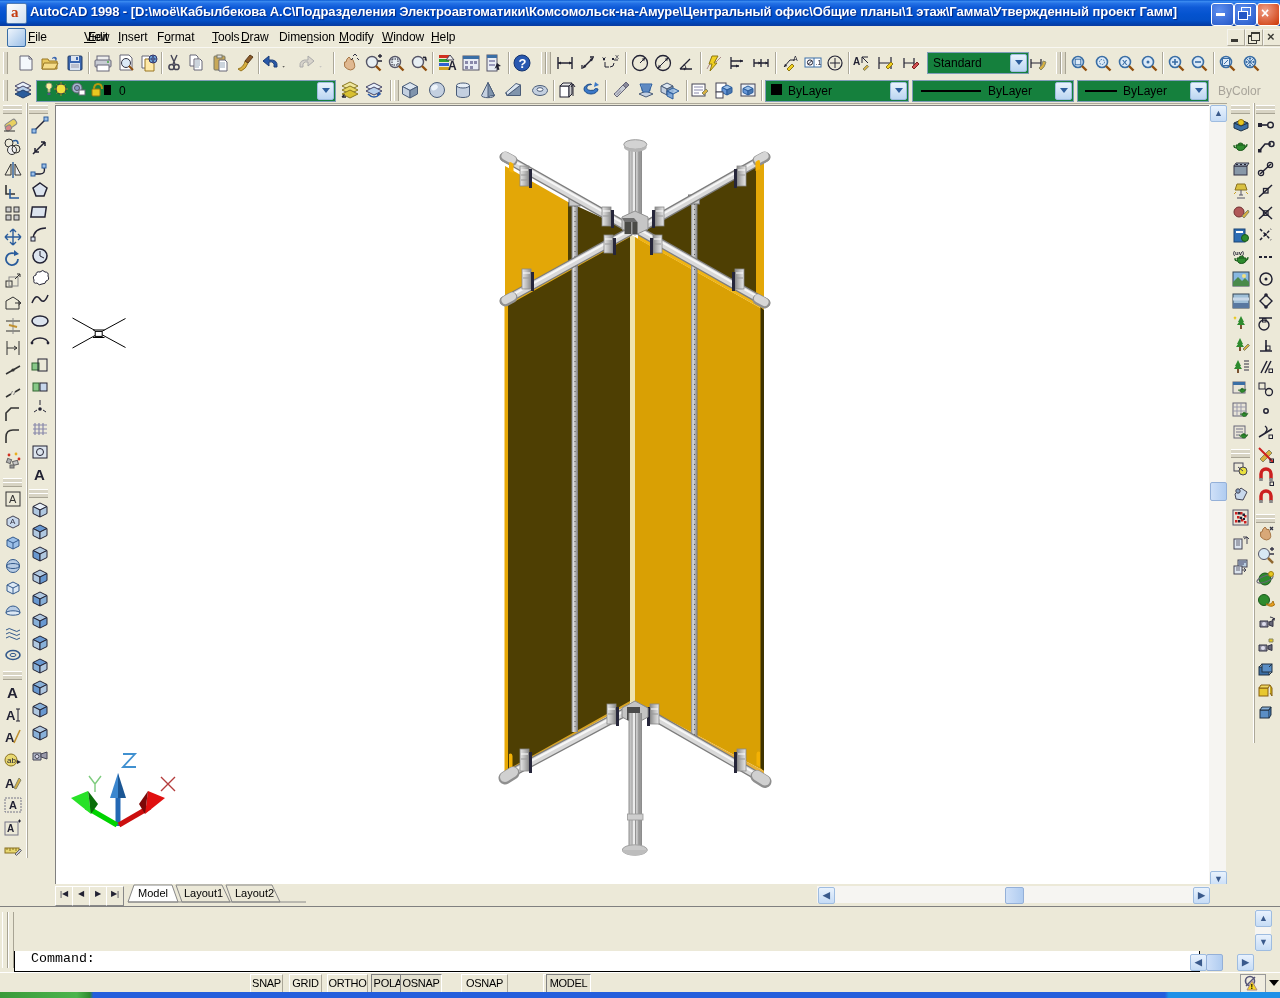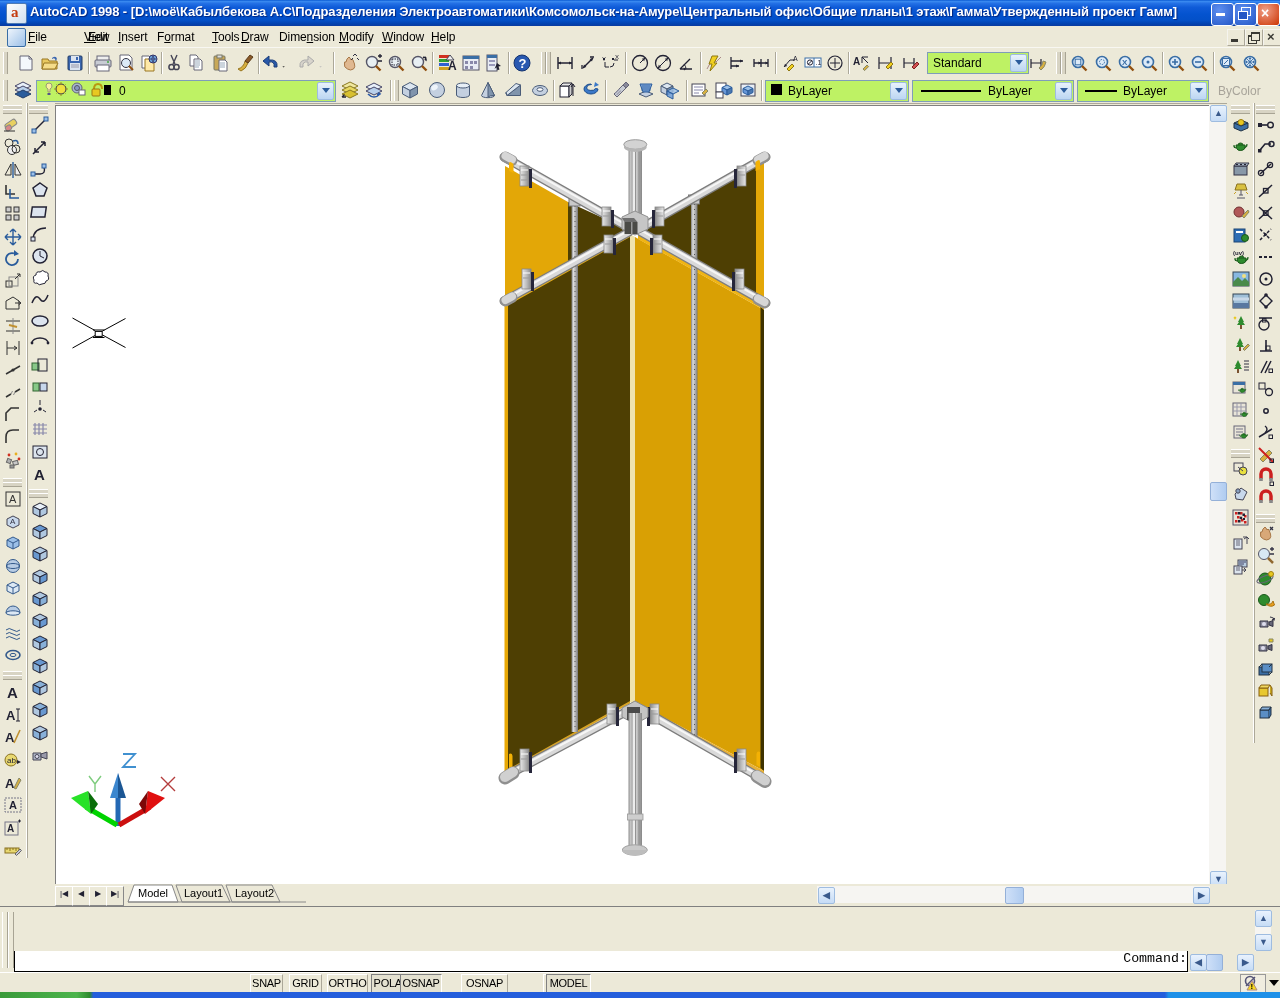--- a/index.html
+++ b/index.html
@@ -19,38 +19,38 @@
 #menu{left:0;top:26px;width:1280px;height:21px;background:#ece9d8;border-bottom:1px solid #d8d4c4;}
 #menu .mi{position:absolute;top:4px;font-size:12px;letter-spacing:-0.1px;color:#000;}
 #micon{position:absolute;left:7px;top:2px;width:17px;height:17px;background:linear-gradient(135deg,#eef5fc,#9cc0e8);border:1px solid #3a6ea5;border-radius:2px;}
 
 #tb1{left:0;top:47px;width:1280px;height:30px;background:#ece9d8;border-top:1px solid #f8f7f2;border-bottom:1px solid #aca899;}
 #tb2{left:0;top:78px;width:1280px;height:25px;background:#ece9d8;border-bottom:1px solid #aca899;}
 .grip{position:absolute;width:3px;border-left:1px solid #fff;border-right:1px solid #a8a494;background:#d8d4c4;}
 .hgrip{position:absolute;height:3px;border-top:1px solid #fff;border-bottom:1px solid #a8a494;background:#d8d4c4;}
 .tsep{position:absolute;width:1px;background:#aca899;border-right:1px solid #fff;}
 .ticon{position:absolute;width:20px;height:20px;}
-.combo{position:absolute;background:#bef264;border:1px solid #7f9db9;}
+.combo{position:absolute;background:#15803d;border:1px solid #7f9db9;}
 .dd{position:absolute;right:1px;top:1px;bottom:1px;width:15px;background:linear-gradient(180deg,#e8f2fc,#bcd6f2);border:1px solid #9ebce0;border-radius:2px;}
 .dd:after{content:"";position:absolute;left:3.5px;top:5px;border-left:4px solid transparent;border-right:4px solid transparent;border-top:5px solid #2c5c9c;}
 
 #lstrip{left:0;top:103px;width:55px;height:785px;background:#ece9d8;}
 #rstrip{left:1227px;top:103px;width:53px;height:785px;background:#ece9d8;}
 #canvas{left:55px;top:105px;width:1154px;height:779px;background:#fff;border-top:1px solid #808080;border-left:1px solid #808080;}
 
 #vscroll{left:1209px;top:105px;width:17px;height:783px;background:#f6f5f2;}
 .sbtn{position:absolute;width:15px;height:15px;background:linear-gradient(180deg,#e9f2fd,#c6dcf6);border:1px solid #9ebce0;border-radius:2px;}
 .sthumb{position:absolute;background:linear-gradient(90deg,#cfe0f8,#b0ccf0);border:1px solid #94b0d8;border-radius:2px;}
 .arr{position:absolute;font-size:9px;color:#3a5a8c;font-weight:bold;}
 
 #tabrow{left:0;top:884px;width:1280px;height:22px;background:#ece9d8;}
 
 #cmdwin{left:0;top:906px;width:1280px;height:66px;background:#ece9d8;border-top:1px solid #808080;}
 #cmdhist{position:absolute;left:14px;top:3px;width:1235px;height:39px;background:#fff;border:1px solid #000;font-family:"Liberation Mono",monospace;font-size:13.3px;color:#000;line-height:14px;padding-left:4px;letter-spacing:-0.05px;}
-#cmdline{position:absolute;left:14px;top:44px;width:1168px;height:20px;background:#fff;border:1px solid #000;border-top:none;font-family:"Liberation Mono",monospace;font-size:13.3px;color:#000;padding-left:4px;text-align:right;}
+#cmdline{position:absolute;left:14px;top:44px;width:1168px;height:20px;background:#fff;border:1px solid #000;border-top:none;font-family:"Liberation Mono",monospace;font-size:13.3px;color:#000;padding-left:16px;}
 
 #status{left:0;top:972px;width:1280px;height:20px;background:#ece9d8;border-top:1px solid #fff;}
 #coords{position:absolute;left:3px;top:1px;width:240px;height:17px;border:1px solid;border-color:#aca899 #fff #fff #aca899;font-size:11.5px;padding:2px 0 0 5px;color:#000;}
 .sbt{position:absolute;top:1px;height:17px;font-size:11px;letter-spacing:-0.3px;overflow:hidden;color:#000;text-align:center;padding-top:2px;}
 .sbt.up{border:1px solid;border-color:#fff #aca899 #aca899 #fff;}
 .sbt.dn{border:1px solid;border-color:#808080 #fff #fff #808080;background:#e4e1d0;}
 
 #taskbar{left:0;top:992px;width:1280px;height:6px;background:linear-gradient(90deg,#3a9a3a 0%,#4cb44c 6%,#2e8a2e 7%,#245edc 7.3%,#245edc 91%,#1e90e8 91.3%,#1e90e8 100%);}
 </style>
 </head>

